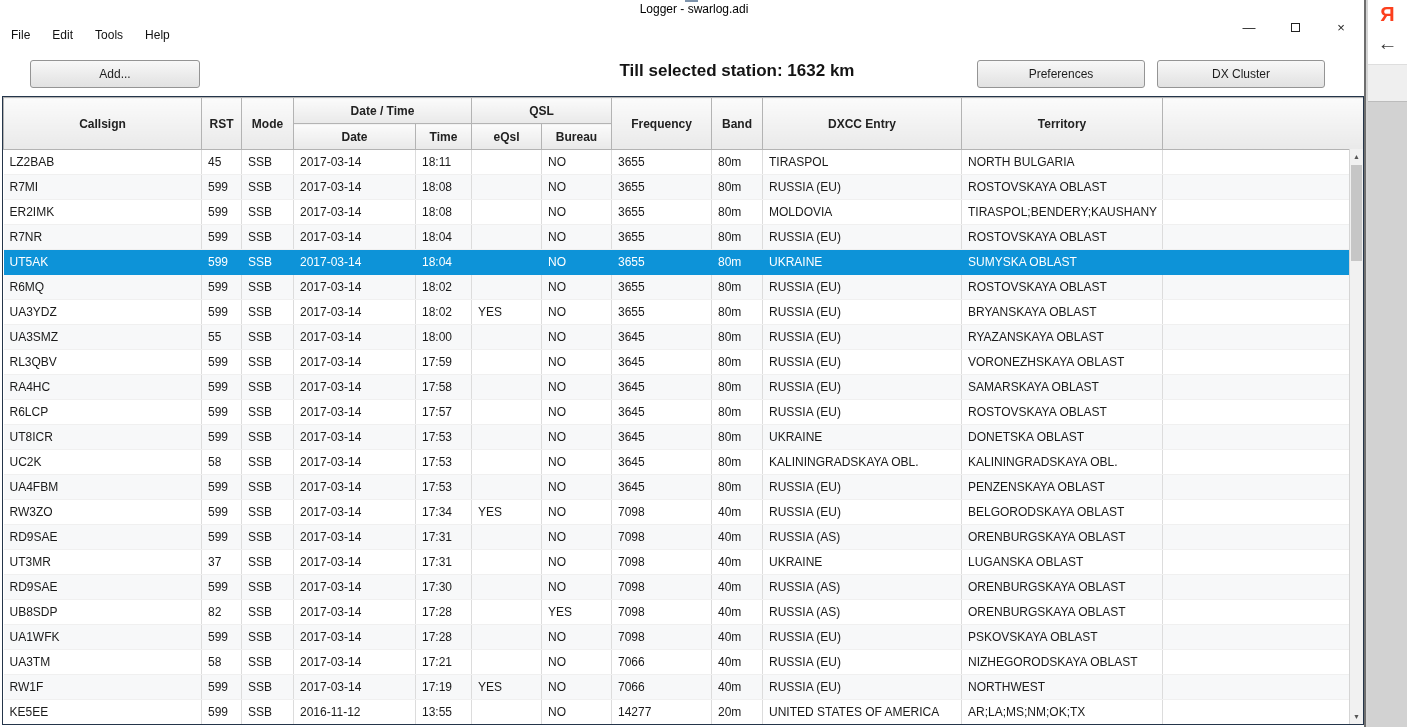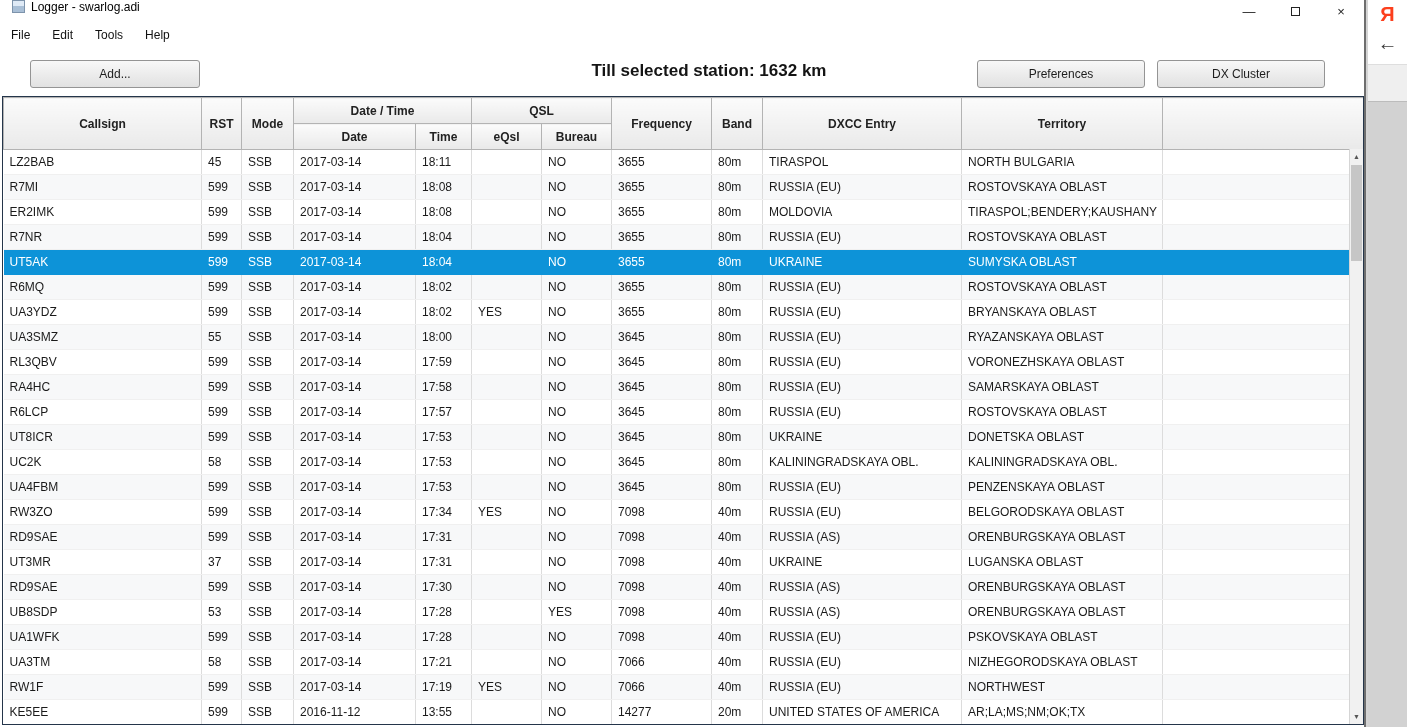--- a/index.html
+++ b/index.html
@@ -4,42 +4,42 @@
 <style>
   * { box-sizing: border-box; margin: 0; padding: 0; }
   html,body { width:1407px; height:727px; overflow:hidden; }
   body { font-family: "Liberation Sans", "DejaVu Sans", sans-serif; background:#d4d4d4; }
   .screen { position:relative; width:1407px; height:727px; }
 
   
   .app-window { position:absolute; left:0; top:0; width:1366px; height:727px;
     background:#fff; border-right:2px solid #6e6e6e; }
 
-  .titlebar { height:22px; display:flex; align-items:flex-start; padding-left:12px;
-    background:#fff; font-size:12px; color:#000; }
+  .titlebar { height:22px; display:flex; align-items:center; padding-left:24px;
+    background:#fff; font-size:12px; color:#000;flex-direction:column; }
   .app-icon { width:13px; height:13px; margin-right:6px; border:1px solid #7d93ab;
     background:linear-gradient(#dfeaf6 50%, #a9bfd6 50%); }
   .win-controls { margin-left:auto; display:flex; height:22px; }
   .win-btn { width:46px; height:22px; display:flex; align-items:center;
     justify-content:center; font-size:13px; color:#222; cursor:default; }
   .max-box { width:9px; height:9px; border:1px solid #222; display:inline-block; }
 
   .menubar { height:26px; display:flex; align-items:center; 
     font-size:12px; background:#fff; color:#111; }
   .menu-item { padding:5px 11px; }
 
   .toolbar { position:relative; height:48px; background:#fff; }
   .btn { position:absolute; top:12px; height:28px; font-size:12px; color:#1d1d1d;
     background:linear-gradient(#f8f8f8,#e1e1e1); border:1px solid #949494;
     border-radius:3px; display:flex; align-items:center; justify-content:center; }
   .btn-add { left:30px; width:170px; }
   .btn-delete { left:209px; width:171px; }
   .btn-prefs { left:977px; width:168px; }
   .btn-dx { left:1157px; width:168px; }
-  .status-text { position:absolute; left:424px; width:570px; top:13px;
+  .status-text { position:absolute; left:452px; width:570px; top:13px;
     text-align:center; font-size:17px; font-weight:bold; color:#141414; }
 
   
   .table-wrap { position:absolute; left:2px; top:96px; width:1362px; height:629px;
     border:1px solid #24354a; background:#fff; overflow:hidden; }
   table { border-collapse:collapse; table-layout:fixed; width:1360px; }
   th { background:linear-gradient(#fbfbfb,#e9e9e9); border:1px solid #b3b3b3;
     font-size:12px; font-weight:bold; color:#222; height:26px; text-align:center;
     white-space:nowrap; overflow:hidden;margin-top:32px; }
   td { height:24px; line-height:24px; padding:0 6px; font-size:12px; color:#1a1a1a;
@@ -384,21 +384,21 @@
               <td></td>
               <td>NO</td>
               <td>7098</td>
               <td>40m</td>
               <td>RUSSIA (AS)</td>
               <td>ORENBURGSKAYA OBLAST</td>
               <td></td>
             </tr>
             <tr>
               <td>UB8SDP</td>
-              <td>53</td>
+              <td>82</td>
               <td>SSB</td>
               <td>2017-03-14</td>
               <td>17:28</td>
               <td></td>
               <td>YES</td>
               <td>7098</td>
               <td>40m</td>
               <td>RUSSIA (AS)</td>
               <td>ORENBURGSKAYA OBLAST</td>
               <td></td>

